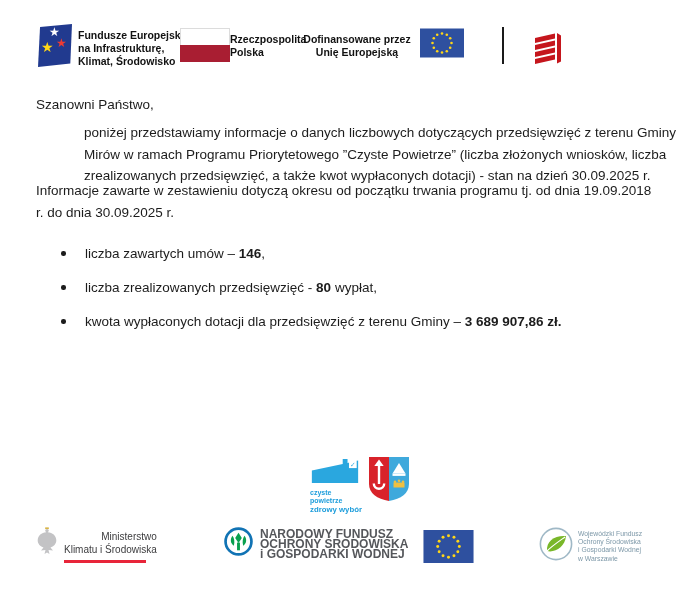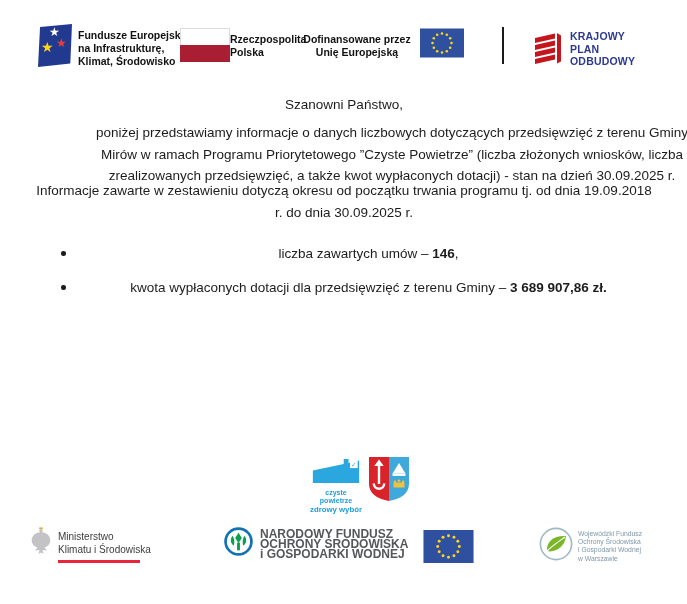--- a/index.html
+++ b/index.html
@@ -19,37 +19,37 @@
   .pl-flag{position:absolute;left:180px;top:28px;width:50px;height:34px;}
   .pl-flag .top{height:17px;background:#ffffff;border:1px solid #dcdcdc;border-bottom:none;box-sizing:border-box;}
   .pl-flag .bot{height:17px;background:#a91e32;}
   .rp-text{left:230px;top:33px;}
   .ue-text{left:300px;top:33px;width:114px;text-align:center;}
   .eu-flag-top{position:absolute;left:420px;top:28px;}
   .divider{position:absolute;left:502px;top:27px;width:1.5px;height:37px;background:#1a1a1a;}
   .kpo-icon{position:absolute;left:532px;top:30px;}
   .kpo-text{left:570px;top:30px;color:#2b3990;font-size:10.5px;line-height:12.5px;letter-spacing:.2px;}
   
-  .body-text{position:absolute;left:36px;width:616px;font-size:13.5px;line-height:21.5px;color:#1c1c1c;text-align:center;}
+  .body-text{position:absolute;left:36px;width:616px;font-size:13.5px;line-height:21.5px;color:#1c1c1c;}
   .salutation{top:94px;}
   .para1{top:122px;margin-left:48px;}
   .para2{top:180px;}
   .bullets{top:243px;}
   .bullets ul{list-style:none;margin:0;padding:0;}
   .bullets li{position:relative;padding-left:49px;margin-bottom:12.5px;}
   .bullets li::before{content:"";position:absolute;left:25px;top:8px;width:4.5px;height:4.5px;border-radius:50%;background:#1c1c1c;}
   .bullets b{font-weight:bold;}
   
-  .cp-logo{position:absolute;left:310px;top:457px;width:52px;text-align:center;color:#1d9ddb;}
+  .cp-logo{position:absolute;left:310px;top:457px;width:52px;text-align:left;color:#1d9ddb;}
   .cp-logo .l1{font-size:7px;font-weight:bold;line-height:8px;margin-top:1px;}
   .cp-logo .l2{font-size:7.8px;font-weight:bold;line-height:9px;}
   .herb{position:absolute;left:368px;top:456px;}
   
   .foot{position:absolute;top:527px;display:flex;align-items:flex-start;}
-  .min-block{left:29px;}
+  .min-block{left:35px;text-align:right;}
   .min-text{margin-left:5px;margin-top:4px;font-size:10px;line-height:12.5px;color:#3c3c3e;}
   .min-line{height:2.5px;background:#e8253a;margin-top:4px;width:82px;}
   .nfos-block{left:224px;}
   .nfos-text{margin-left:7px;margin-top:2px;font-weight:bold;font-size:12px;line-height:10.2px;color:#55575b;}
   .eu-flag-bottom{position:absolute;left:423px;top:530px;}
   .wfos-block{left:539px;}
   .wfos-text{margin-left:5px;margin-top:3px;font-size:6.8px;line-height:8.2px;color:#7d98a8;}
 </style>
 </head>
 <body>
@@ -106,33 +106,29 @@
     <svg width="32" height="38" viewBox="0 0 32 38">
       <g fill="#c5161d">
         <polygon points="3,8 23,3.5 23,8.5 3,13"></polygon>
         <polygon points="3,15 23,10.5 23,15.5 3,20"></polygon>
         <polygon points="3,22 23,17.5 23,22.5 3,27"></polygon>
         <polygon points="3,29 23,24.5 23,29.5 3,34"></polygon>
         <polygon points="25,3 29,5.5 29,31.5 25,33.5"></polygon>
       </g>
     </svg>
   </div>
-  <div class="logo-text kpo-text">
-    <div>KRAJOWY</div>
-    <div>PLAN</div>
-    <div>ODBUDOWY</div>
-  </div>
 
   <div class="body-text salutation">Szanowni Państwo,</div>
   <div class="body-text para1">poniżej przedstawiamy informacje o danych liczbowych dotyczących przedsięwzięć z terenu Gminy Mirów w ramach Programu Priorytetowego ”Czyste Powietrze” (liczba złożonych wniosków, liczba zrealizowanych przedsięwzięć, a także kwot wypłaconych dotacji) - stan na dzień 30.09.2025 r.</div>
   <div class="body-text para2">Informacje zawarte w zestawieniu dotyczą okresu od początku trwania programu tj. od dnia 19.09.2018 r. do dnia 30.09.2025 r.</div>
 
   <div class="body-text bullets">
     <ul>
       <li><span>liczba zawartych umów – </span><b>146</b><span>,</span></li>
+      <li><span>liczba zrealizowanych przedsięwzięć - </span><b>80</b><span> wypłat,</span></li>
       <li><span>kwota wypłaconych dotacji dla przedsięwzięć z terenu Gminy – </span><b>3 689 907,86 zł.</b><span></span></li>
     </ul>
   </div>
 
   <div class="cp-logo">
     <svg width="50" height="27" viewBox="0 0 50 28">
       <path d="M1 27 L1 14 L33 7.3 L33 2 L38 2 L38 6.3 L49 3.5 L49 27 Z" fill="#2aa7df"></path>
       <rect x="39.5" y="4" width="8" height="7.5" fill="#ffffff"></rect>
       <text x="40.5" y="10.5" font-size="7" font-weight="bold" fill="#2aa7df">✓</text>
     </svg>

